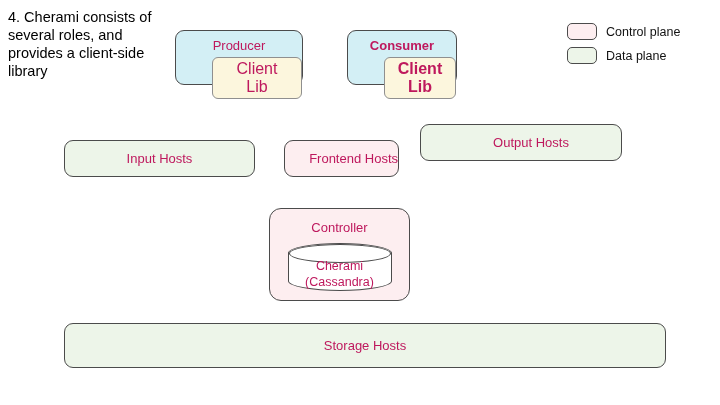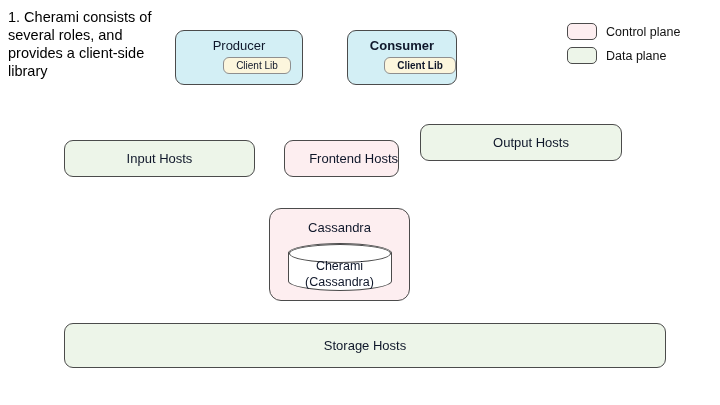--- a/index.html
+++ b/index.html
@@ -25,38 +25,38 @@
     color: #000000;
   }
   .box {
     position: absolute;
     border: 1.3px solid #4b4b4b;
     border-radius: 9px;
     display: flex;
     align-items: center;
     justify-content: center;
     font-size: 13px;
-    color: #0f172a;
+    color: #be185d;
     text-align: center;
   }
   .green { background: #edf5e9; }
   .pink  { background: #fdeef0; justify-content: flex-end; }
   .cyan  { background: #d3eff5; }
   .client-outer {
     flex-direction: column;
     justify-content: flex-start;
     padding-top: 7px;
   }
   .client-lib {
     background: #fcf6dd;
     border: 1px solid #8f8f8f;
     border-radius: 6px;
     padding: 2px 12px;
     margin-top: 4px;
-    font-size: 10px;
+    font-size: 16px;
     margin-left: 36px;
   }
   .controller-box {
     flex-direction: column;
     justify-content: flex-start;
     padding-top: 11px;
   }
   .cylinder {
     position: relative;
     width: 104px;
@@ -99,21 +99,21 @@
   .legend-label {
     font-size: 12.5px;
     white-space: nowrap;
   }
 </style>
 </head>
 <body>
 
 <div class="canvas">
 
-  <div class="caption">1. Cherami consists of several roles, and provides a client-side library</div>
+  <div class="caption">4. Cherami consists of several roles, and provides a client-side library</div>
 
   <div class="box cyan client-outer" style="left:175px; top:30px; width:128px; height:55px;">
     <div>Producer</div>
     <div class="client-lib">
       <span>Client Lib</span>
     </div>
   </div>
 
   <div class="box cyan client-outer" style="left:347px; top:30px; width:110px; height:55px;font-weight:bold;">
     <div>Consumer</div>
@@ -137,21 +137,21 @@
 
   <div class="box pink" style="left:284px; top:140px; width:115px; height:37px;">
     <span>Frontend Hosts</span>
   </div>
 
   <div class="box green" style="left:420px; top:124px; width:202px; height:37px;padding-left:20px;">
     <span>Output Hosts</span>
   </div>
 
   <div class="box pink controller-box" style="left:269px; top:208px; width:141px; height:93px; border-radius:12px;">
-    <div>Cassandra</div>
+    <div>Controller</div>
     <div class="cylinder">
       <div class="cyl-text">
         <div>Cherami</div>
         <div>(Cassandra)</div>
       </div>
     </div>
   </div>
 
   <div class="box green" style="left:64px; top:323px; width:602px; height:45px;">
     <span>Storage Hosts</span>

